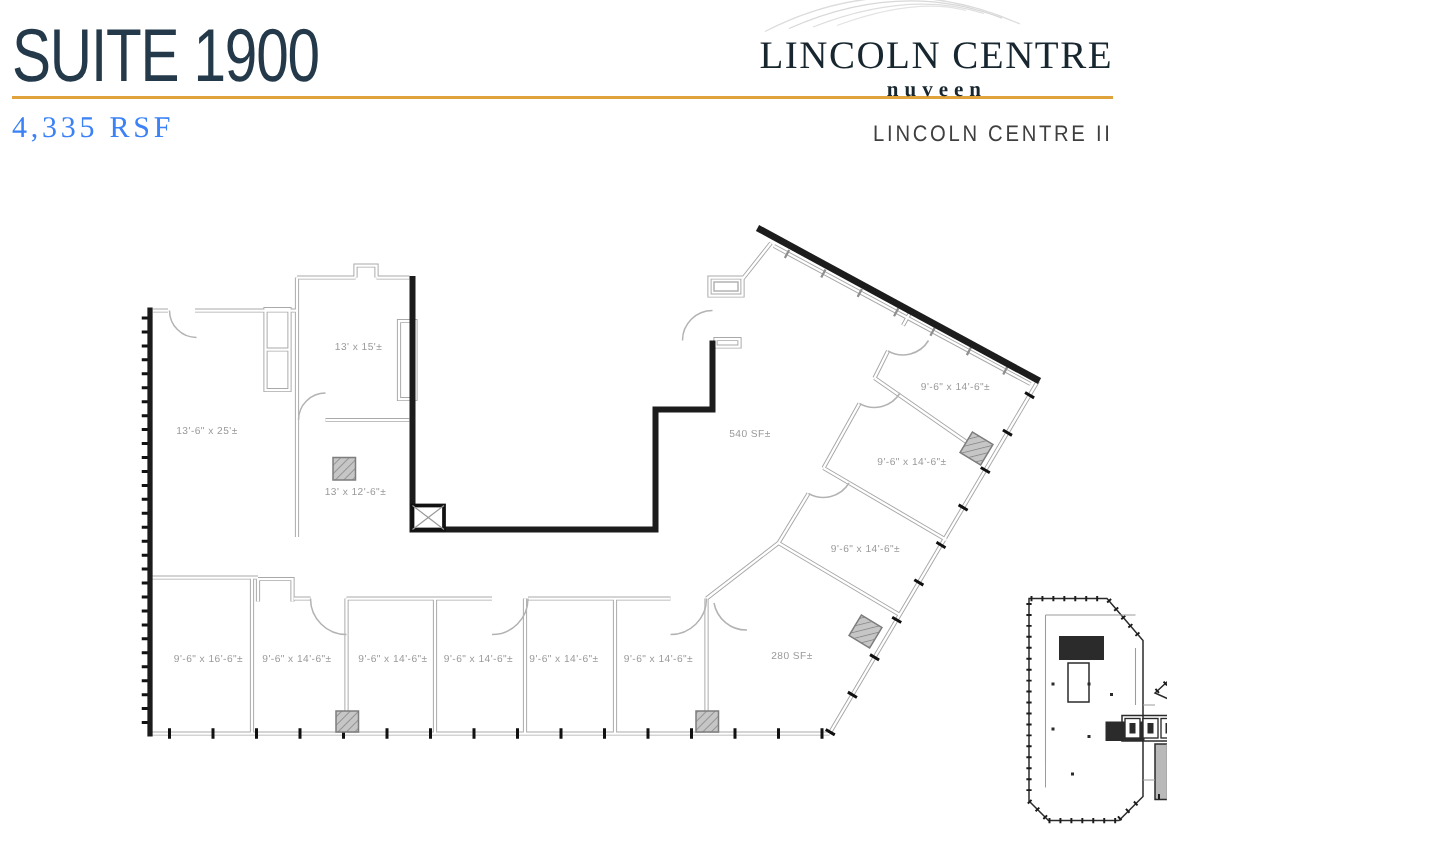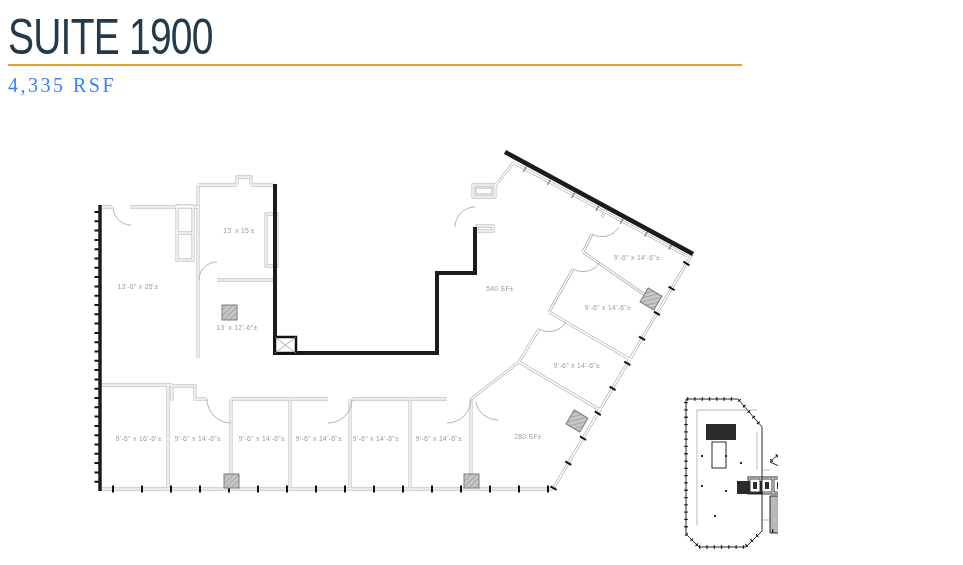--- a/index.html
+++ b/index.html
@@ -47,20 +47,31 @@
 <body>
 
 <div class="page">
 
   <div class="gold-rule"></div>
 
   <div class="suite-title">SUITE 1900</div>
 
   <div class="rsf">4,335 RSF</div>
 
+  <div class="logo">
+    <svg class="swoosh" width="185" height="30" viewBox="0 0 185 30">
+      <path d="M8,27 Q92,-16 178,22" stroke="#dcdcdc" stroke-width="0.9" fill="none"></path>
+      <path d="M24,25 Q98,-8 166,18" stroke="#d8d8d8" stroke-width="0.9" fill="none"></path>
+      <path d="M40,24 Q104,-1 154,15" stroke="#dedede" stroke-width="0.8" fill="none"></path>
+      <path d="M56,23 Q108,4 142,13" stroke="#e3e3e3" stroke-width="0.8" fill="none"></path>
+    </svg>
+    <div class="brand-name">LINCOLN CENTRE</div>
+    <div class="brand-sub">nuveen</div>
+    <div class="building-name">LINCOLN CENTRE II</div>
+  </div>
 
   <svg class="plan" width="963" height="565" viewBox="0 0 963 565">
     <defs>
       <pattern id="hatch" width="4" height="4" patternUnits="userSpaceOnUse" patternTransform="rotate(45)">
         <rect width="4" height="4" fill="#c6c6c6"></rect>
         <line x1="0" y1="0" x2="0" y2="4" stroke="#8d8d8d" stroke-width="1.2"></line>
       </pattern>
 
       <path id="tw" d="
         M102,207 H112  M130,207 H198

